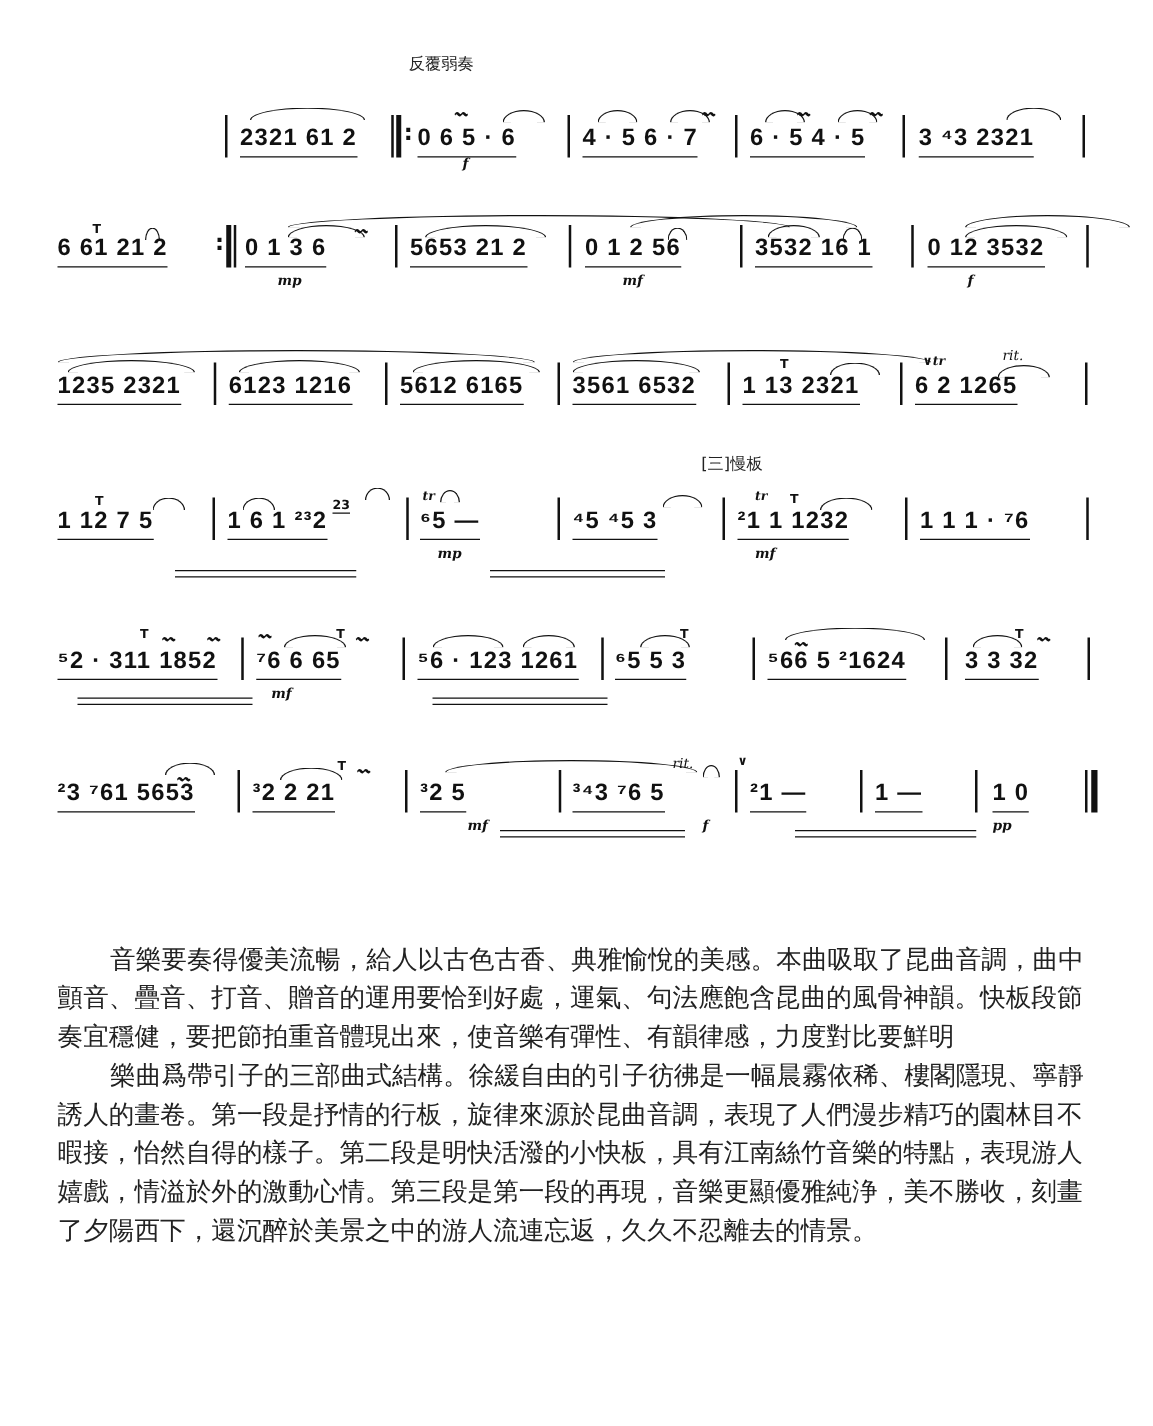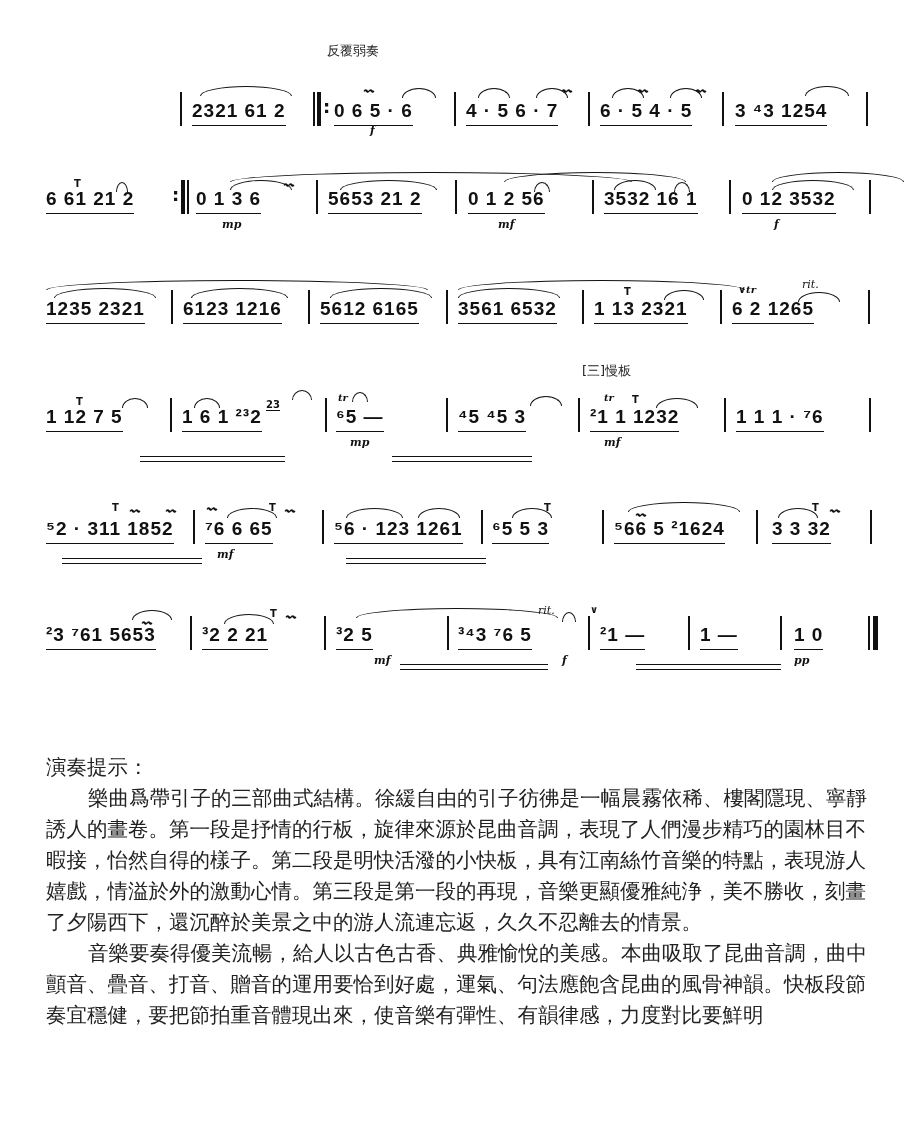--- a/index.html
+++ b/index.html
@@ -27,21 +27,21 @@
   .text { position: absolute; left: 46px; top: 752px; width: 840px;
           font-family: "DejaVu Sans", sans-serif; font-size: 20.5px; line-height: 31px; color: #222; }
   .text p { margin: 0; }
   .indent { text-indent: 42px; }
 </style>
 </head>
 <body>
 
 <div class="score">
   <div class="annot" style="left:327px;top:42px;">反覆弱奏</div>
-  <div class="annot" style="left:582px;top:362px;">[三]慢板</div>
+  <div class="annot" style="left:561px;top:362px;">[三]慢板</div>
 
   <div class="sys" style="top:80px;">
     <div class="bar" style="left:180px;"></div>
     <div class="m" style="left:192px;width:115px;">
       <div class="slur" style="left:8px;top:6px;width:90px;"></div>
       <span class="notes">2321 61 2</span>
     <div class="ul1" style="left: 0px; width: 93.5312px; bottom: 14px;"></div>
       </div>
     <div class="dbl" style="left:313px;"></div>
     <span class="rep" style="left:323px;">:</span>
@@ -65,21 +65,21 @@
       <div class="slur" style="left:12px;top:8px;width:30px;"></div>
       <span class="orn" style="left:38px;top:2px;">〰</span>
       <div class="slur" style="left:70px;top:8px;width:30px;"></div>
       <span class="orn" style="left:96px;top:2px;">〰</span>
       <span class="notes">6 · 5  4 · 5</span>
     <div class="ul1" style="left: 0px; width: 92.3281px; bottom: 14px;"></div>
       </div>
     <div class="bar" style="left:722px;"></div>
     <div class="m" style="left:735px;width:125px;">
       <div class="slur" style="left:70px;top:6px;width:42px;"></div>
-      <span class="notes">3 ⁴3  1254</span>
+      <span class="notes">3 ⁴3  2321</span>
     <div class="ul1" style="left: 0px; width: 92.3594px; bottom: 14px;"></div>
       </div>
     <div class="bar" style="left:866px;"></div>
   </div>
 
   <div class="sys" style="top:168px;">
     <div class="m" style="left:46px;width:120px;">
       <span class="orn" style="left:28px;top:10px;">T</span>
       <div class="slur" style="left:70px;top:14px;width:10px;"></div>
       <span class="notes">6 61  21 2</span>
@@ -318,16 +318,15 @@
     <div class="m" style="left:794px;width:70px;">
       <span class="notes">1  0</span>
       <span class="dyn" style="left:0px;top:50px;">pp</span>
     <div class="ul1" style="left: 0px; width: 29.4219px; bottom: 14px;"></div>
       </div>
     <div class="dbl" style="left:868px;border-left-width:2px;border-right-width:5px;width:10px;"></div>
   </div>
 </div>
 
 <div class="text">
-  <p>演奏提示：</p>
+  <p class="indent">音樂要奏得優美流暢，給人以古色古香、典雅愉悅的美感。本曲吸取了昆曲音調，曲中顫音、疊音、打音、贈音的運用要恰到好處，運氣、句法應飽含昆曲的風骨神韻。快板段節奏宜穩健，要把節拍重音體現出來，使音樂有彈性、有韻律感，力度對比要鮮明</p>
   <p class="indent">樂曲爲帶引子的三部曲式結構。徐緩自由的引子彷彿是一幅晨霧依稀、樓閣隱現、寧靜誘人的畫卷。第一段是抒情的行板，旋律來源於昆曲音調，表現了人們漫步精巧的園林目不暇接，怡然自得的樣子。第二段是明快活潑的小快板，具有江南絲竹音樂的特點，表現游人嬉戲，情溢於外的激動心情。第三段是第一段的再現，音樂更顯優雅純浄，美不勝收，刻畫了夕陽西下，還沉醉於美景之中的游人流連忘返，久久不忍離去的情景。</p>
-  <p class="indent">音樂要奏得優美流暢，給人以古色古香、典雅愉悅的美感。本曲吸取了昆曲音調，曲中顫音、疊音、打音、贈音的運用要恰到好處，運氣、句法應飽含昆曲的風骨神韻。快板段節奏宜穩健，要把節拍重音體現出來，使音樂有彈性、有韻律感，力度對比要鮮明</p>
 </div>
 
 </body></html>

